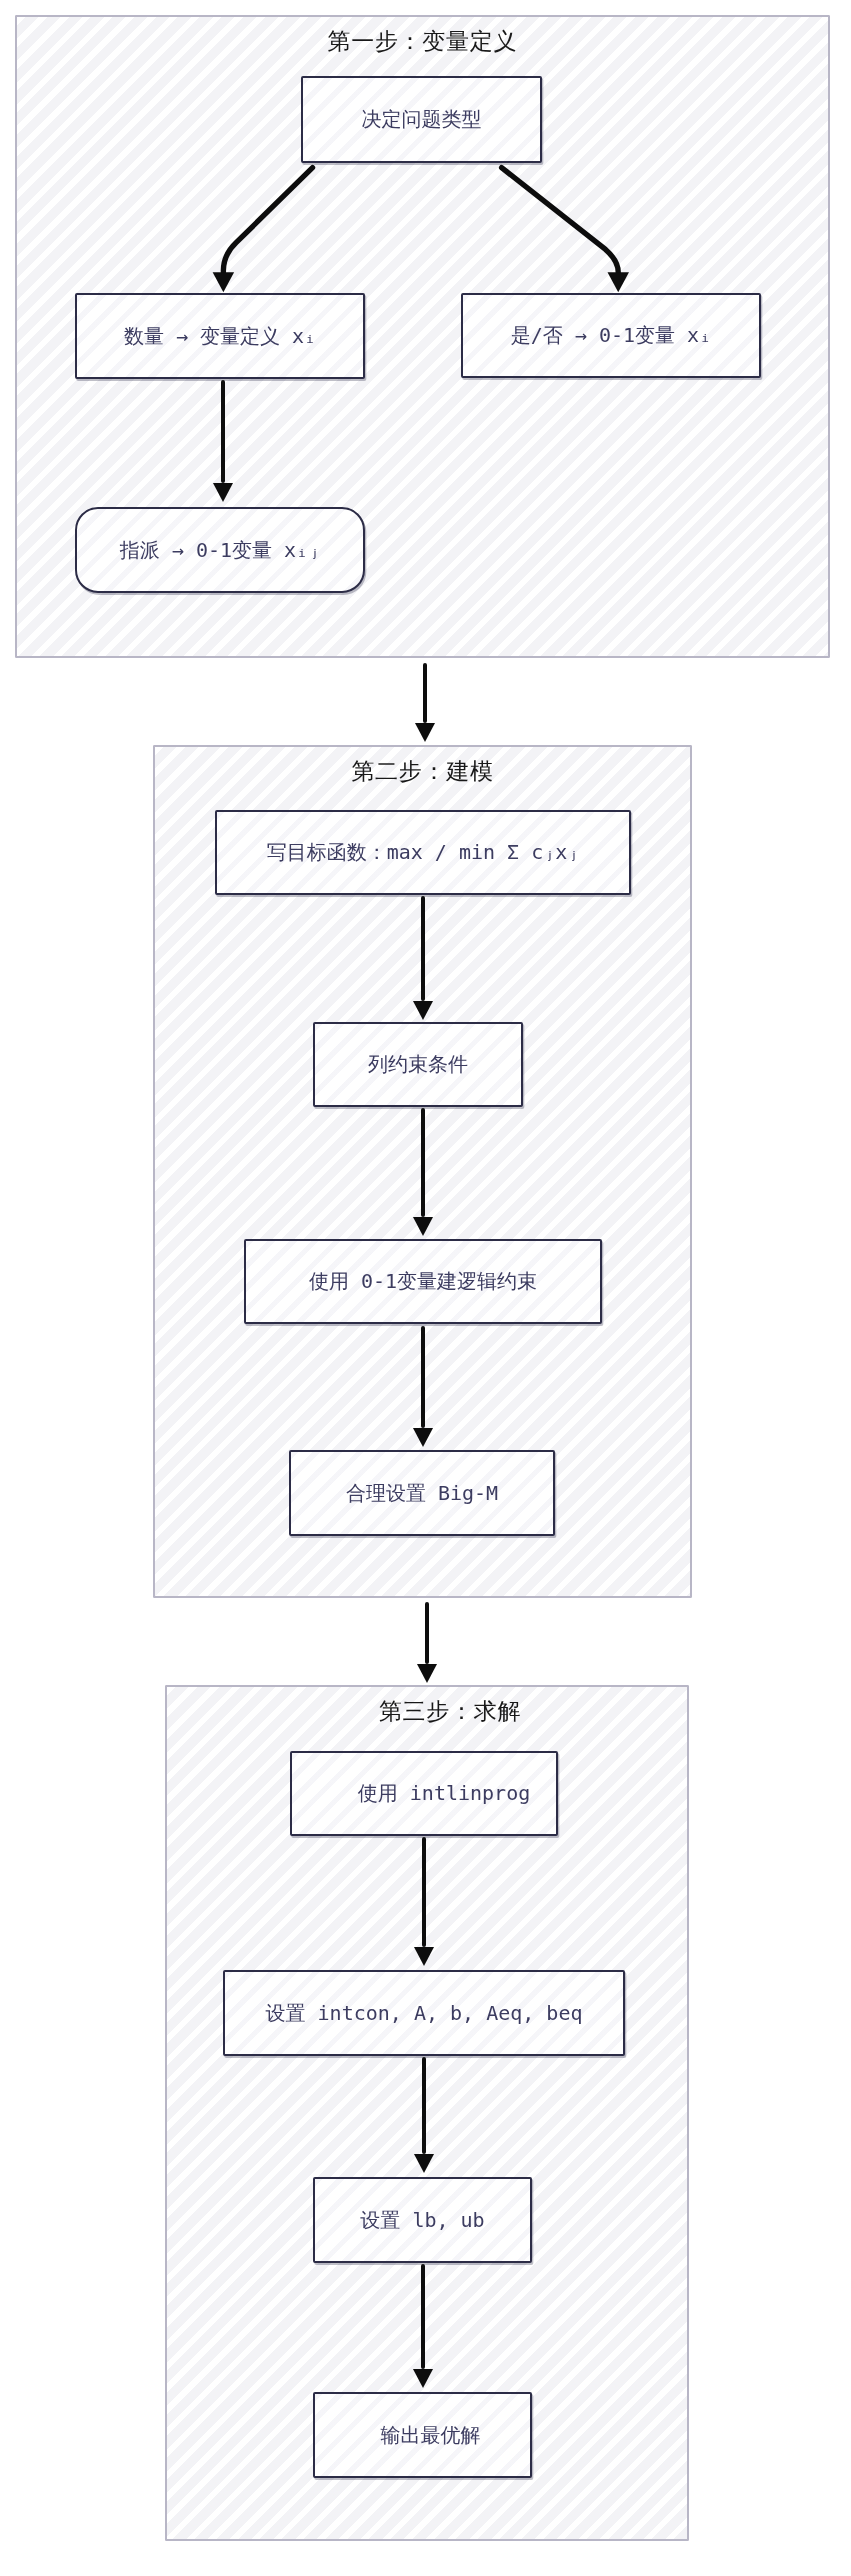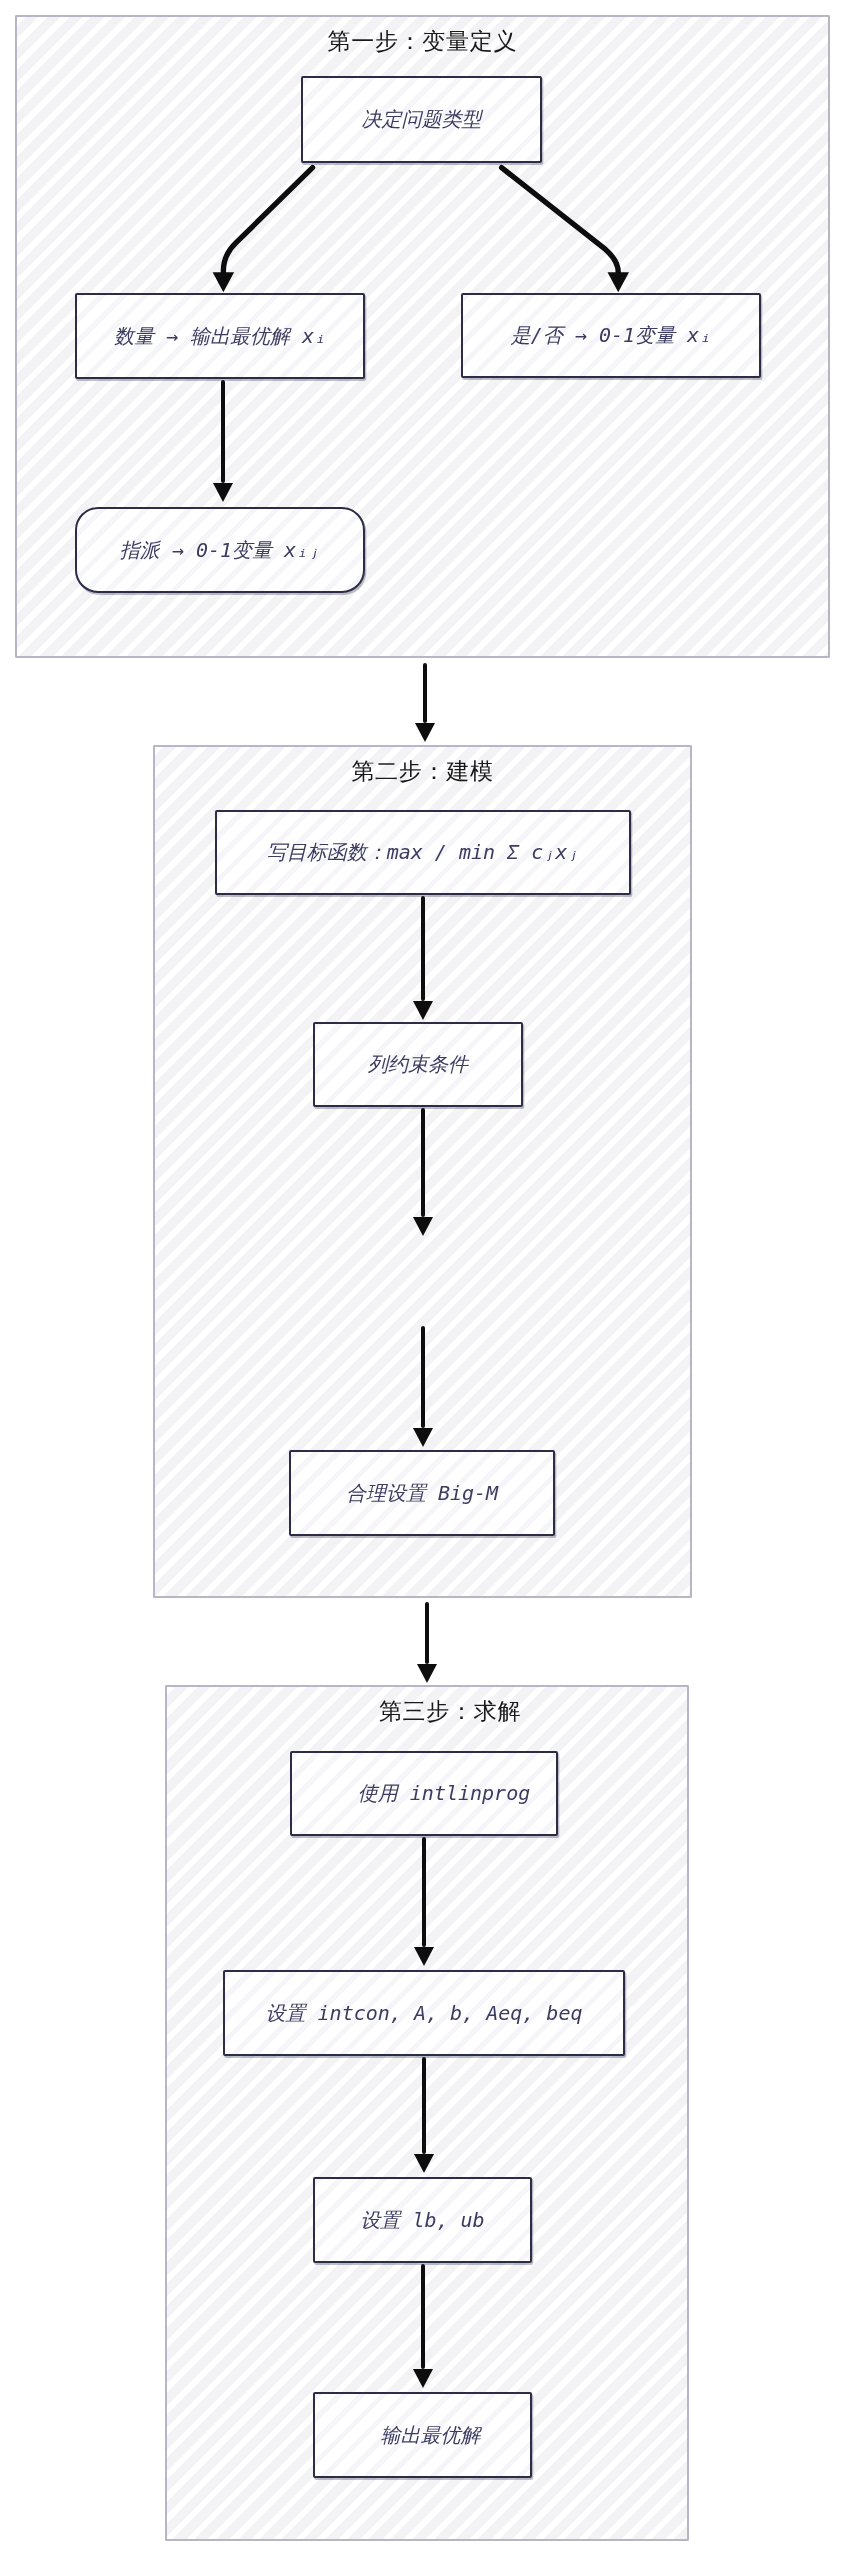--- a/index.html
+++ b/index.html
@@ -46,21 +46,20 @@
     background-color: #ffffff;
     background-image: repeating-linear-gradient(
       135deg,
       rgba(238,238,244,0.55) 0px, rgba(238,238,244,0.55) 5.4px,
       rgba(255,255,255,0) 5.4px, rgba(255,255,255,0) 15.4px
     );
     box-shadow: 1.3px 2px 0 rgba(44,44,70,0.30);
     display: flex;
     align-items: center;
     justify-content: center;
-    font-style: italic;
   }
   .node-label {
     font-size: 20px;
     color: #3c3c60;
     white-space: nowrap;
     font-family: "DejaVu Sans Mono", "DejaVu Sans", "Liberation Mono", monospace;
   }
 
   
   .arrow-v {
@@ -90,21 +89,21 @@
 
   <section class="step" style="left:14.8px; top:14.8px; width:815px; height:643px;">
     <h2 class="step-title">第一步：变量定义</h2>
   </section>
 
   <div class="node" style="left:301px; top:76px; width:241px; height:87px;">
     <span class="node-label">决定问题类型</span>
   </div>
 
   <div class="node" style="left:75px; top:293px; width:290px; height:86px;">
-    <span class="node-label">数量 → 输出最优解 xᵢ</span>
+    <span class="node-label">数量 → 变量定义 xᵢ</span>
   </div>
 
   <div class="node" style="left:461px; top:293px; width:300px; height:85px;">
     <span class="node-label">是/否 → 0-1变量 xᵢ</span>
   </div>
 
   <div class="node" style="left:75px; top:507px; width:290px; height:86px;border-radius:23px;">
     <span class="node-label">指派 → 0-1变量 xᵢⱼ</span>
   </div>
 
@@ -132,20 +131,23 @@
   </div>
 
   <div class="arrow-v" style="left:421px; top:896px; height:105px;"></div>
 
   <div class="node" style="left:313px; top:1022px; width:210px; height:85px;">
     <span class="node-label">列约束条件</span>
   </div>
 
   <div class="arrow-v" style="left:421px; top:1108px; height:109px;"></div>
 
+  <div class="node" style="left:244px; top:1239px; width:358px; height:85px;">
+    <span class="node-label">使用 0-1变量建逻辑约束</span>
+  </div>
 
   <div class="arrow-v" style="left:421px; top:1326px; height:102px;"></div>
 
   <div class="node" style="left:289px; top:1450px; width:266px; height:86px;">
     <span class="node-label">合理设置 Big-M</span>
   </div>
 
   <div class="arrow-v" style="left:425px; top:1602px; height:62px;"></div>
 
   <section class="step" style="left:165px; top:1685px; width:524px; height:856px;padding-left:46px;">

